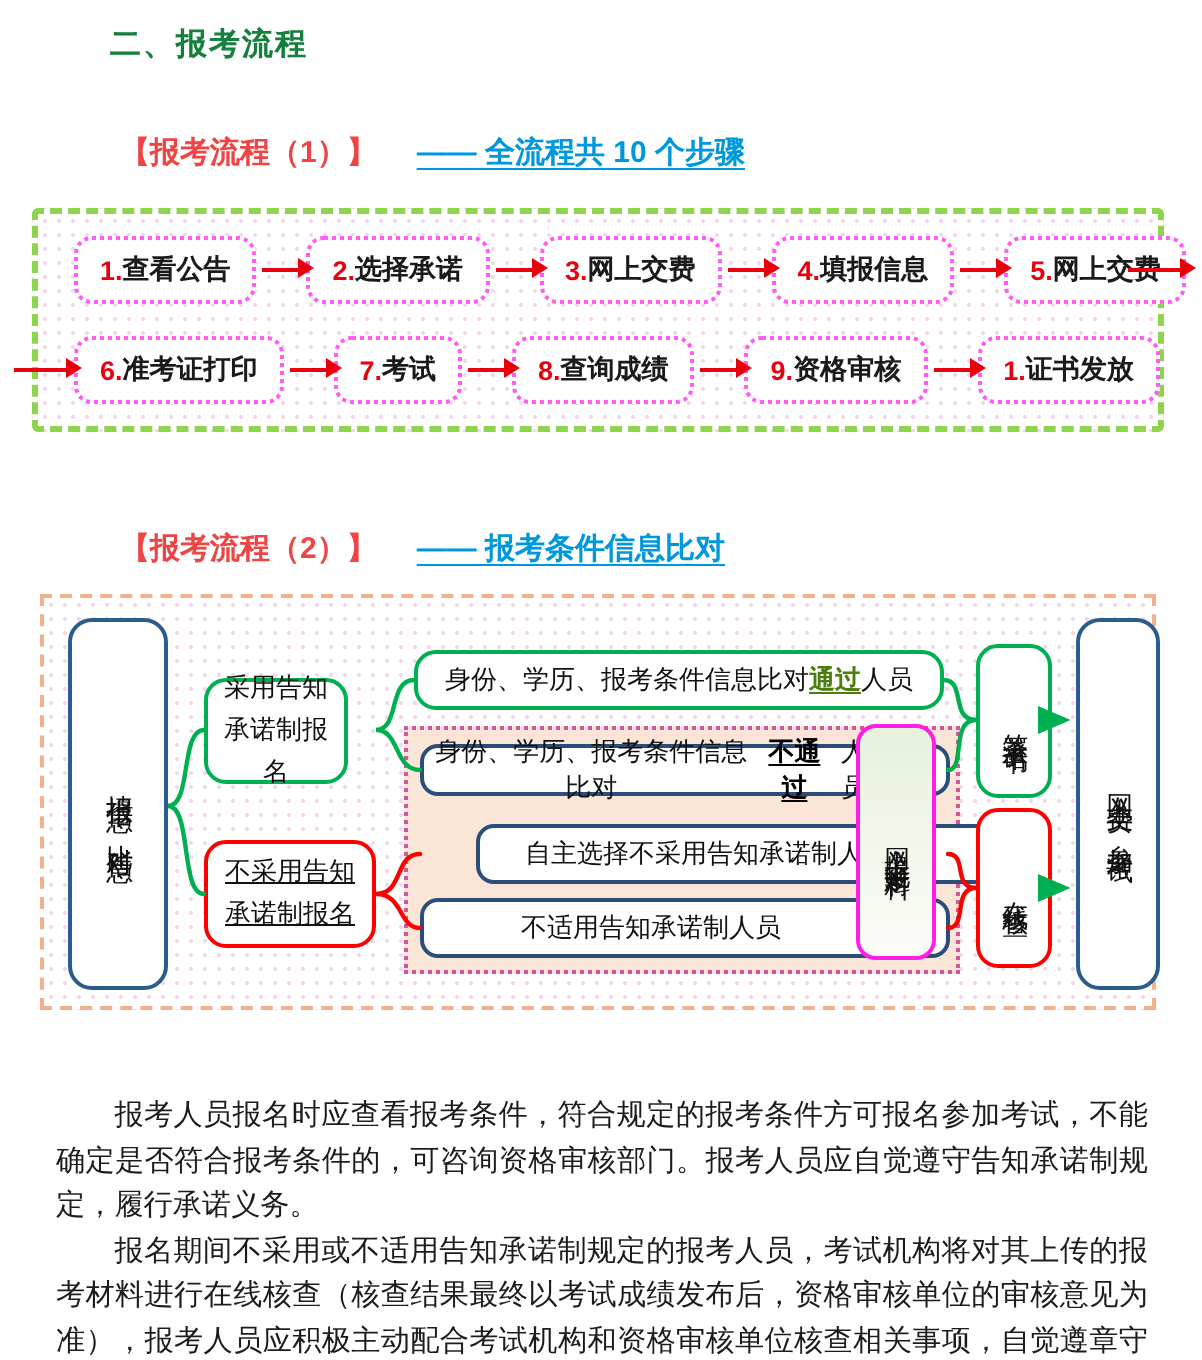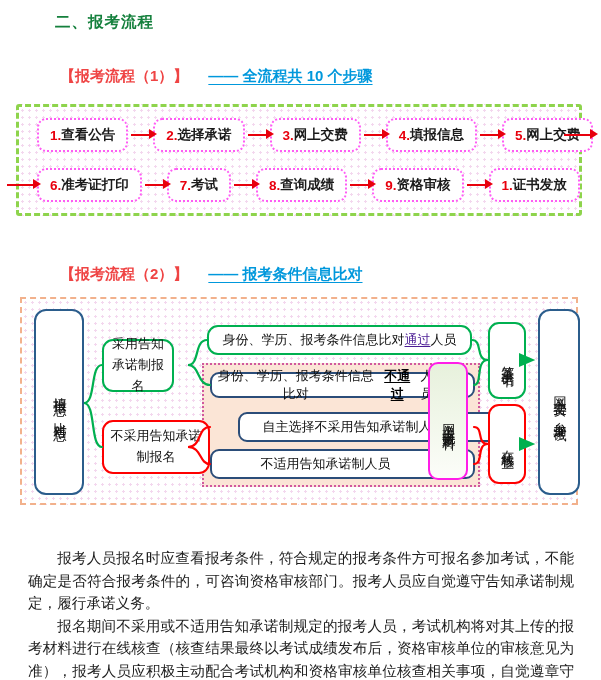--- a/index.html
+++ b/index.html
@@ -40,33 +40,33 @@
             border:2px dashed #f2b18c; }
   .b { position:absolute; box-sizing:border-box; display:flex; align-items:center; justify-content:center;
        background:#fff; font-size:13px; color:#111; text-align:center; }
   .vtext { writing-mode:vertical-rl; text-orientation:upright; letter-spacing:2px; line-height:1.1; }
   .navy  { border:2.5px solid #2b5d8c; border-radius:12px; }
   .green { border:2.4px solid #00b050; border-radius:11px; }
   .redb  { border:2.4px solid #fe0000; border-radius:11px; }
   .bluebar { border:2.2px solid #2b4d79; border-radius:9px; z-index:1; padding-right:34px; }
   #f2-left   { left:12px;  top:10px;  width:50px;  height:186px; font-size:13.5px; }
   #f2-adopt  { left:80px;  top:40px;  width:72px;  height:53px;  line-height:1.6; padding:0 6px; }
-  #f2-nadopt { left:80px;  top:121px; width:108px;  height:54px;  line-height:1.6; padding:0 4px; }
+  #f2-nadopt { left:80px;  top:121px; width:86px;  height:54px;  line-height:1.6; padding:0 4px;text-decoration:underline; }
   #f2-pass   { left:185px; top:26px;  width:265px; height:30px; }
   #f2-inner  { left:180px; top:64px;  width:278px; height:124px; background:#fbe5d6;
                border:2px dotted #d0589e; z-index:0; }
   #f2-fail   { left:188px; top:73px;  width:265px; height:26px; }
   #f2-choice { left:188px; top:113px; width:265px; height:30px;margin-left:28px; }
   #f2-na     { left:188px; top:150px; width:265px; height:30px; }
   #f2-submit { left:406px; top:63px;  width:40px;  height:118px; border:2.6px solid #ff1ee8; border-radius:10px;
                background:linear-gradient(180deg,#e7f1dc 0%,#fcfdf9 100%); z-index:2; }
   #f2-sign   { left:466px; top:23px;  width:38px;  height:77px;  z-index:1; }
   #f2-check  { left:466px; top:105px; width:38px;  height:80px;  z-index:1; }
   #f2-right  { left:516px; top:10px;  width:42px;  height:186px; font-size:13.5px; }
-  .hl-green { color:#4c1d95; font-weight:normal; text-decoration:underline; text-underline-offset:2px; }
+  .hl-green { color:#4d7c0f; font-weight:bold; text-decoration:underline; text-underline-offset:2px; }
   .hl-red   { color:#000000; font-weight:bold; text-decoration:underline; text-underline-offset:2px; }
   .connectors { position:absolute; left:0; top:0; width:558px; height:208px; z-index:3; pointer-events:none; }
 
   
   .bodytext { position:absolute; left:28px; top:548px; width:546px; font-size:14.6px; line-height:22.5px;
               color:#1c1c1c; text-align:justify; }
   .bodytext p { margin:0; text-indent:2em;font-family:Liberation Mono, monospace; }
 </style>
 </head>
 <body>

